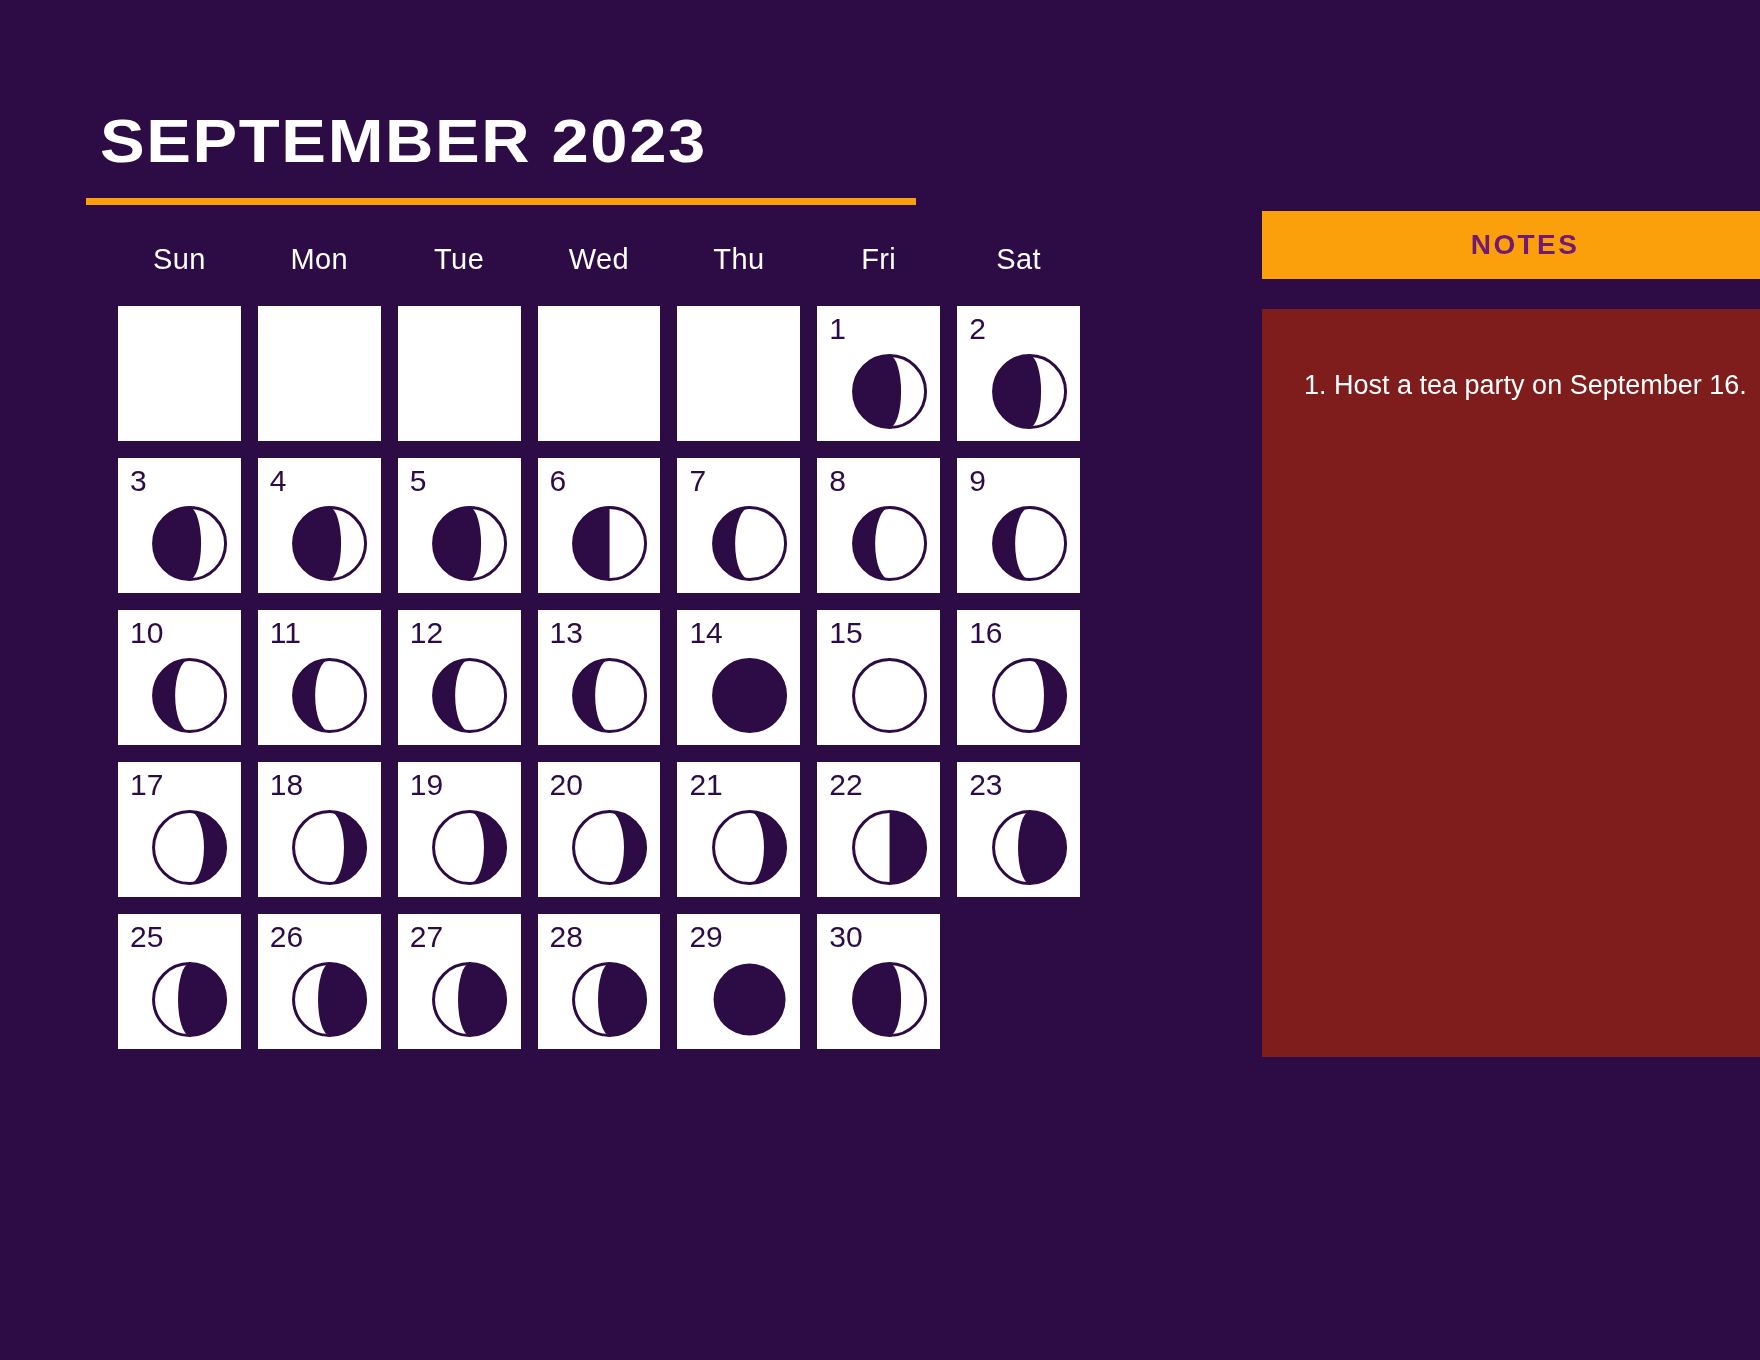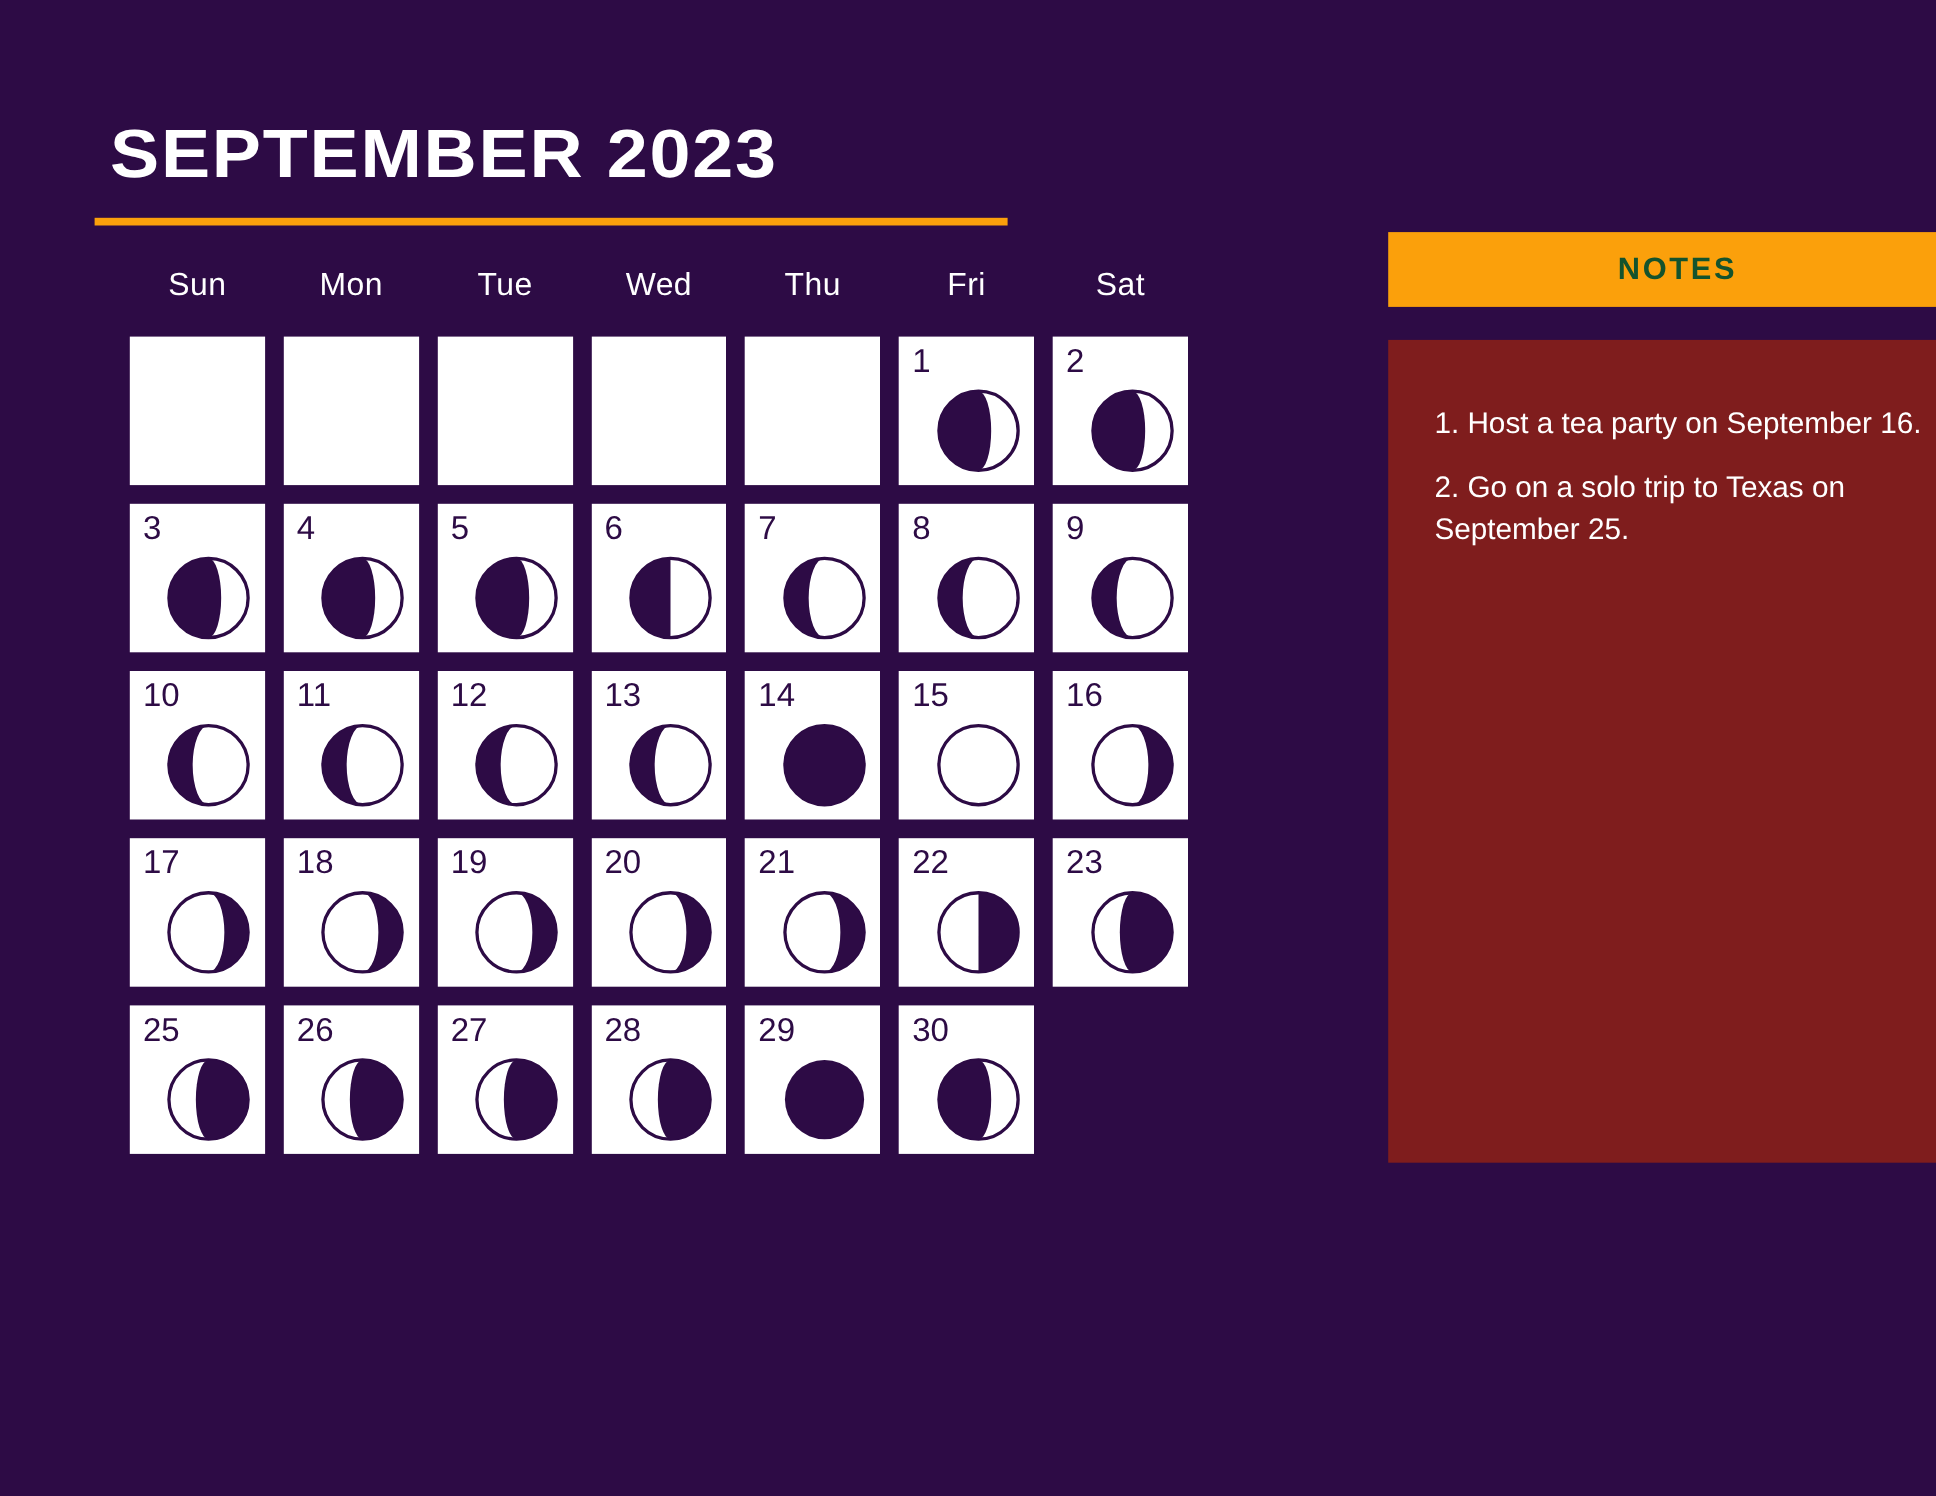--- a/index.html
+++ b/index.html
@@ -95,21 +95,21 @@
   .notes-header {
     position: absolute;
     left: 1222px; top: 211px;
     width: 526px; height: 68px;
     background: #FBA00B;
     display: flex;
     align-items: center;
     justify-content: center;
   }
   .notes-header-text {
-    color: #14532d;
+    color: #701a75;
     font-size: 28px;
     font-weight: 700;
     letter-spacing: 2.4px;
   }
   .notes-body {
     position: absolute;
     left: 1222px; top: 309px;
     width: 526px; height: 748px;
     background: #7f1d1d;
     padding: 58px 34px 0 42px;
@@ -415,16 +415,15 @@
           </div>
         </div>
       </div>
   </div>
 
   <div class="notes-header">
     <span class="notes-header-text">NOTES</span>
   </div>
   <div class="notes-body" id="notes-body">
       <div class="note-item">1. Host a tea party on September 16.</div>
-      <div class="note-item">2. Go on a solo trip to Texas on September 25.</div>
     </div>
 
 </div>
 
 </body></html>

